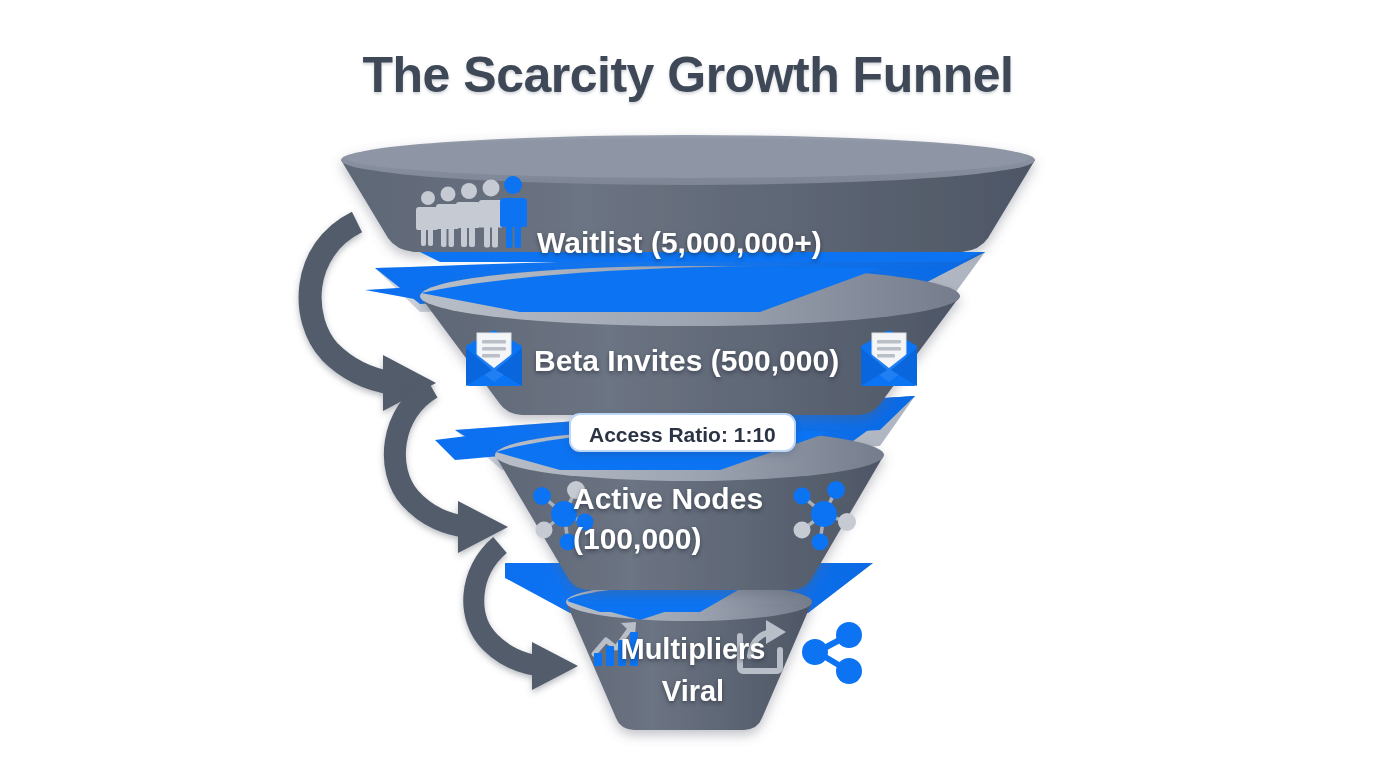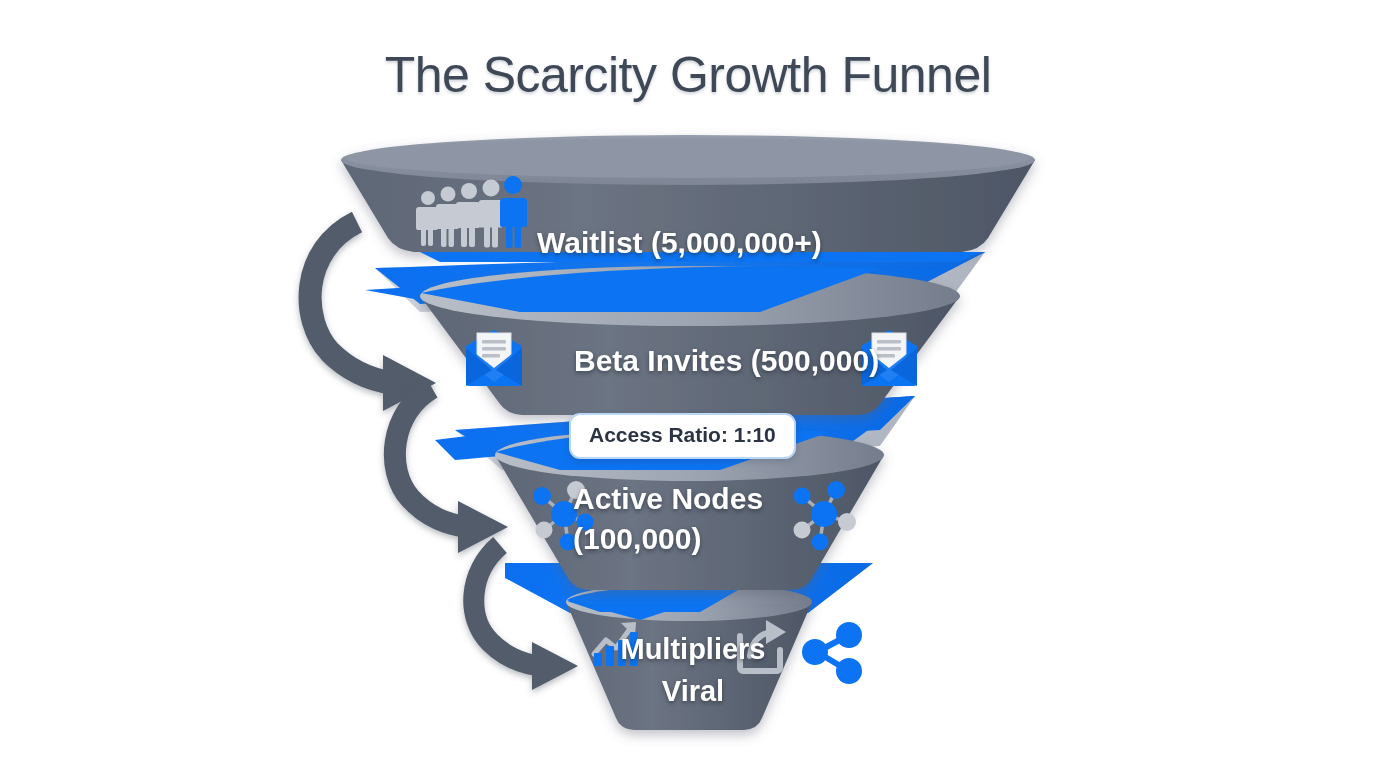--- a/index.html
+++ b/index.html
@@ -20,21 +20,21 @@
     background: #ffffff;
   }
   #title {
     position: absolute;
     top: 46px;
     left: 0;
     width: 1376px;
     text-align: center;
     font-family: "Liberation Sans", sans-serif;
     font-size: 50px;
-    font-weight: normal;
+    font-weight: bold;
     color: #3e4857;
     letter-spacing: -0.5px;
     text-shadow: 0 2px 3px rgba(120,130,145,0.35);
   }
   #funnel-svg {
     position: absolute;
     top: 0;
     left: 0;
   }
   .stage-label {
@@ -49,21 +49,20 @@
   #label-1 {
     left: 537px;
     top: 190px;
     font-size: 30px;
     margin-top: 36px;
   }
   #label-2 {
     left: 534px;
     top: 344px;
     font-size: 30px;
-    margin-left: 40px;
   }
   #label-3 {
     left: 573px;
     top: 479px;
     font-size: 30px;
     text-align: left;
     line-height: 40px;
     white-space: normal;
     width: 200px;
   }
@@ -73,21 +72,21 @@
     font-size: 29px;
     text-align: center;
     line-height: 42px;
     white-space: normal;
     width: 170px;
   }
   #badge {
     position: absolute;
     left: 569px;
     top: 413px;
-    padding: 8px 18px 10px 18px;
+    padding: 8px 18px 3px 18px;
     background: #ffffff;
     border: 2px solid #bcd6f7;
     border-radius: 11px;
     font-family: "Liberation Sans", sans-serif;
     font-size: 21px;
     font-weight: bold;
     color: #2b3444;
     box-shadow: 0 3px 7px rgba(40,60,90,0.22);
     white-space: nowrap;
   }

